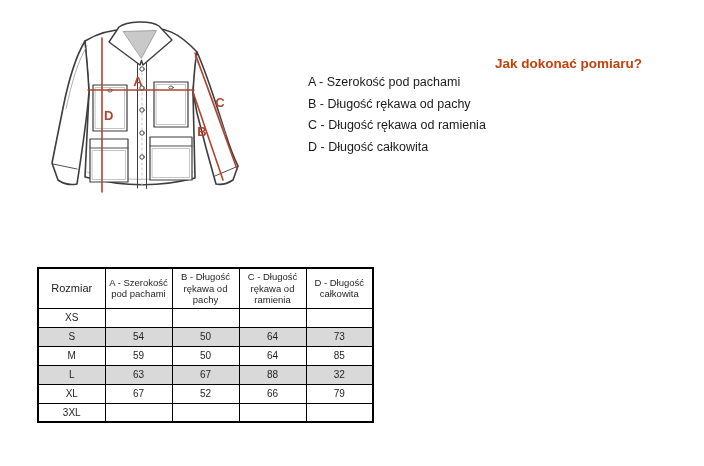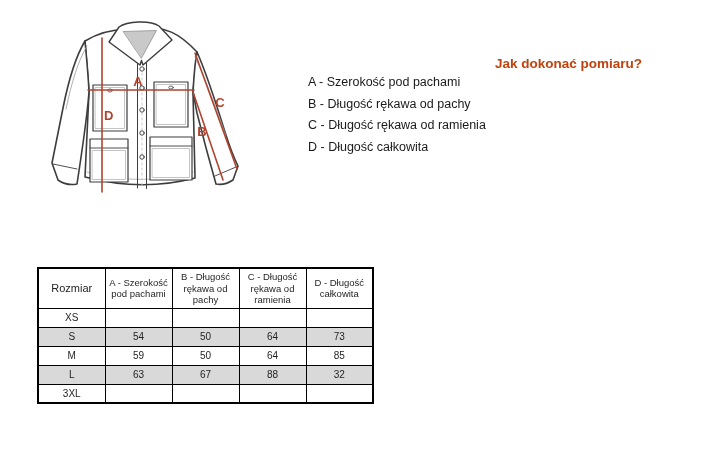--- a/index.html
+++ b/index.html
@@ -213,20 +213,27 @@
         <td>85</td>
       </tr>
       <tr class="shaded">
         <td>L</td>
         <td>63</td>
         <td>67</td>
         <td>88</td>
         <td>32</td>
       </tr>
       <tr>
+        <td>XL</td>
+        <td>67</td>
+        <td>52</td>
+        <td>66</td>
+        <td>79</td>
+      </tr>
+      <tr>
         <td>3XL</td>
         <td></td>
         <td></td>
         <td></td>
         <td></td>
       </tr>
     </tbody>
   </table>
 
 </div>

